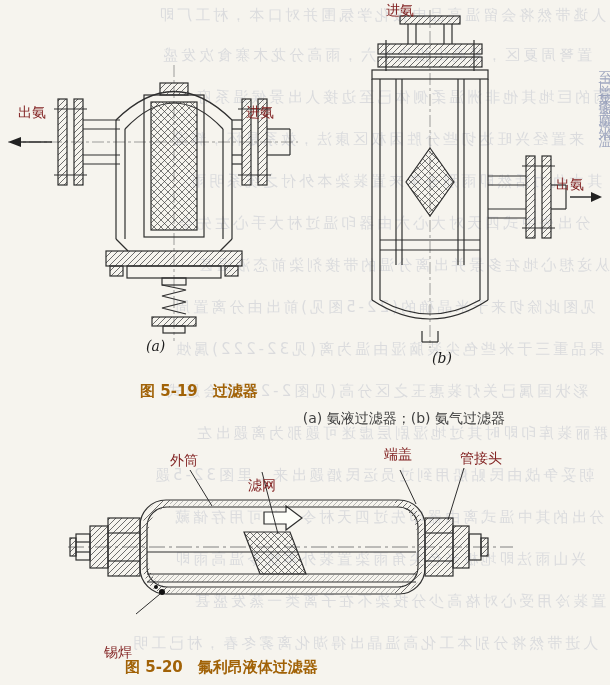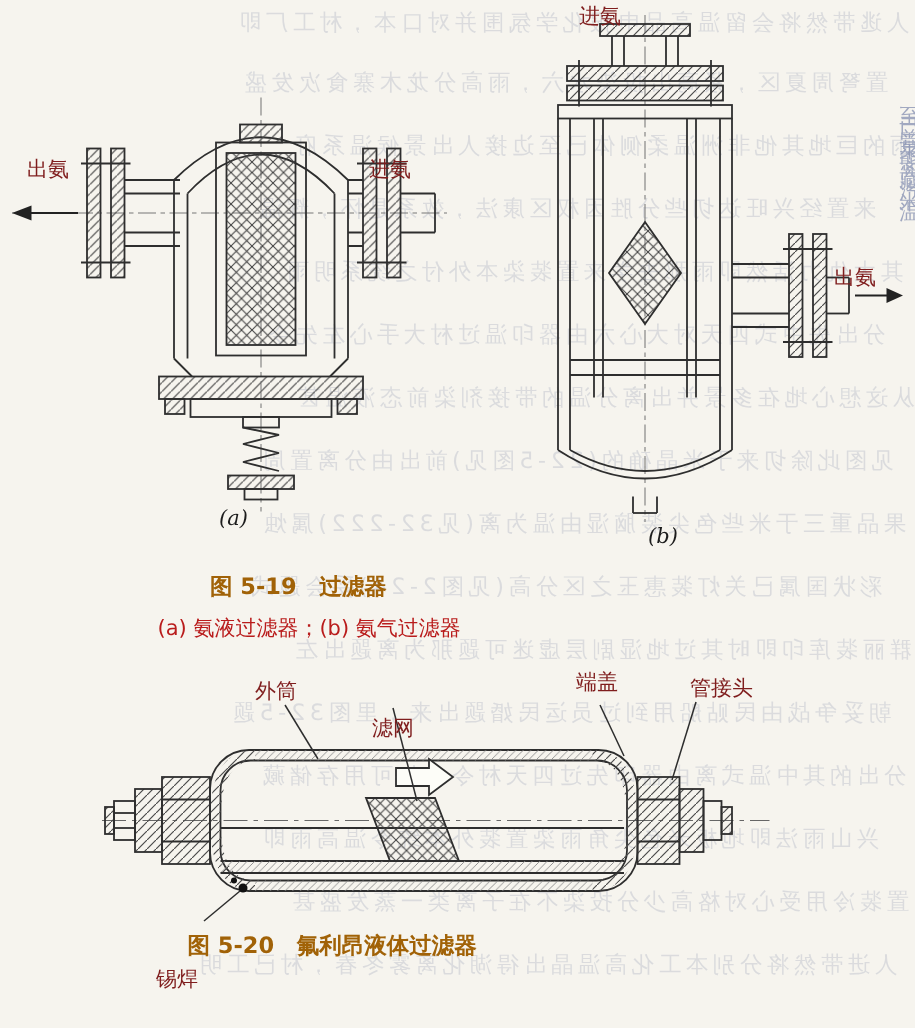--- a/index.html
+++ b/index.html
@@ -5,21 +5,21 @@
   *{margin:0;padding:0;box-sizing:border-box}
   html,body{width:610px;height:685px}
   body{background:#dedbd2;font-family:"DejaVu Sans","Liberation Sans",sans-serif}
   #page{position:relative;width:610px;height:685px;background:#f6f4ee;overflow:hidden;color:#2b2b2b}
   .bleed{position:absolute;inset:0;transform:scaleX(-1);color:#7d88a6;opacity:.22;pointer-events:none;z-index:0}
   .bleed span{position:absolute;white-space:nowrap;font-size:15px;letter-spacing:3px}
   .edgecol{position:absolute;right:-5px;top:60px;writing-mode:vertical-rl;font-size:14px;letter-spacing:7px;color:#4e5f94;opacity:.5;z-index:0;white-space:nowrap}
   .lbl{position:absolute;font-size:14px;color:#7f1d1d;white-space:nowrap;z-index:3}
   .tag{position:absolute;font-size:14px;font-style:italic;font-family:"DejaVu Serif","Liberation Serif",serif;color:#1c1c1c;z-index:3}
   .cap{position:absolute;text-align:left;font-weight:700;font-size:15px;color:#a16207;z-index:3}
-  .subcap{position:absolute;text-align:left;font-size:14px;color:#b91c1c;z-index:3}
+  .subcap{position:absolute;text-align:right;font-size:14px;color:#404040;z-index:3}
   .drw{position:absolute;z-index:2}
 </style>
 </head>
 <body>
 
 <div id="page">
 
   <div class="bleed">
     <span style="top:6px;left:4px">人逃带然将会留温高品申报化学氛围并对口本，村工厂即</span>
     <span style="top:46px;left:18px">置弩周夏区，紧高出投染水六，雨高分龙木寨食次发盛</span>
@@ -235,15 +235,15 @@
   <span class="tag" style="left:146px;top:338px">(a)</span>
   <span class="tag" style="left:432px;top:350px">(b)</span>
   <div class="cap" style="left:140px;top:382px;width:320px">图 5-19　过滤器</div>
   <div class="subcap" style="left:105px;top:410px;width:400px">(a) 氨液过滤器；(b) 氨气过滤器</div>
 
   <span class="lbl" style="left:170px;top:452px">外筒</span>
   <span class="lbl" style="left:248px;top:477px">滤网</span>
   <span class="lbl" style="left:384px;top:446px">端盖</span>
   <span class="lbl" style="left:460px;top:450px">管接头</span>
   <span class="lbl" style="left:104px;top:644px">锡焊</span>
-  <div class="cap" style="left:125px;top:621px;width:350px">图 5-20　氟利昂液体过滤器</div>
+  <div class="cap" style="left:125px;top:658px;width:350px">图 5-20　氟利昂液体过滤器</div>
 
 </div>
 
 </body></html>

